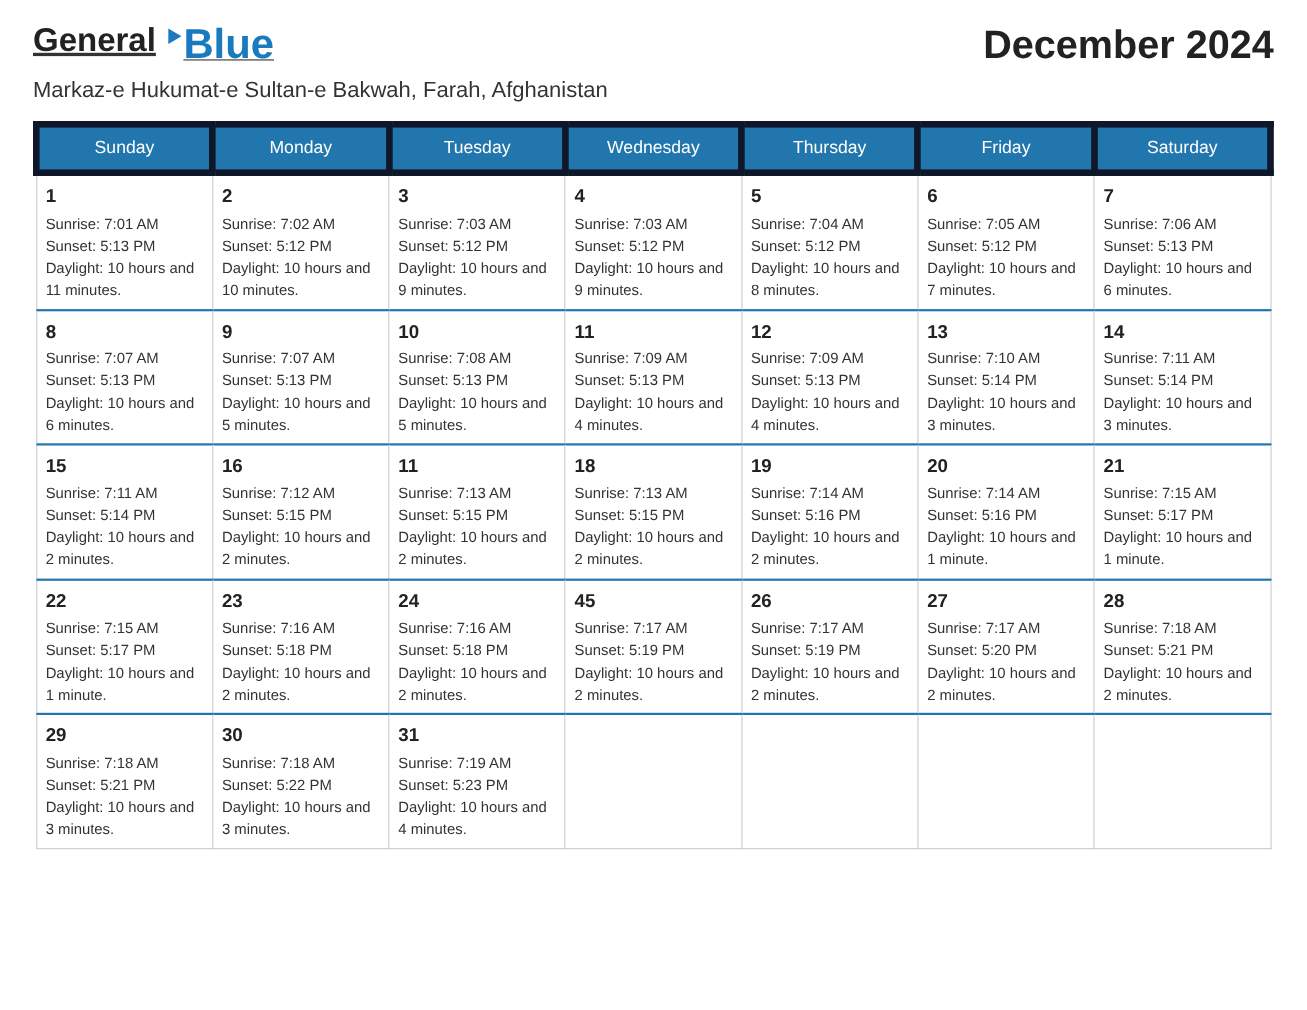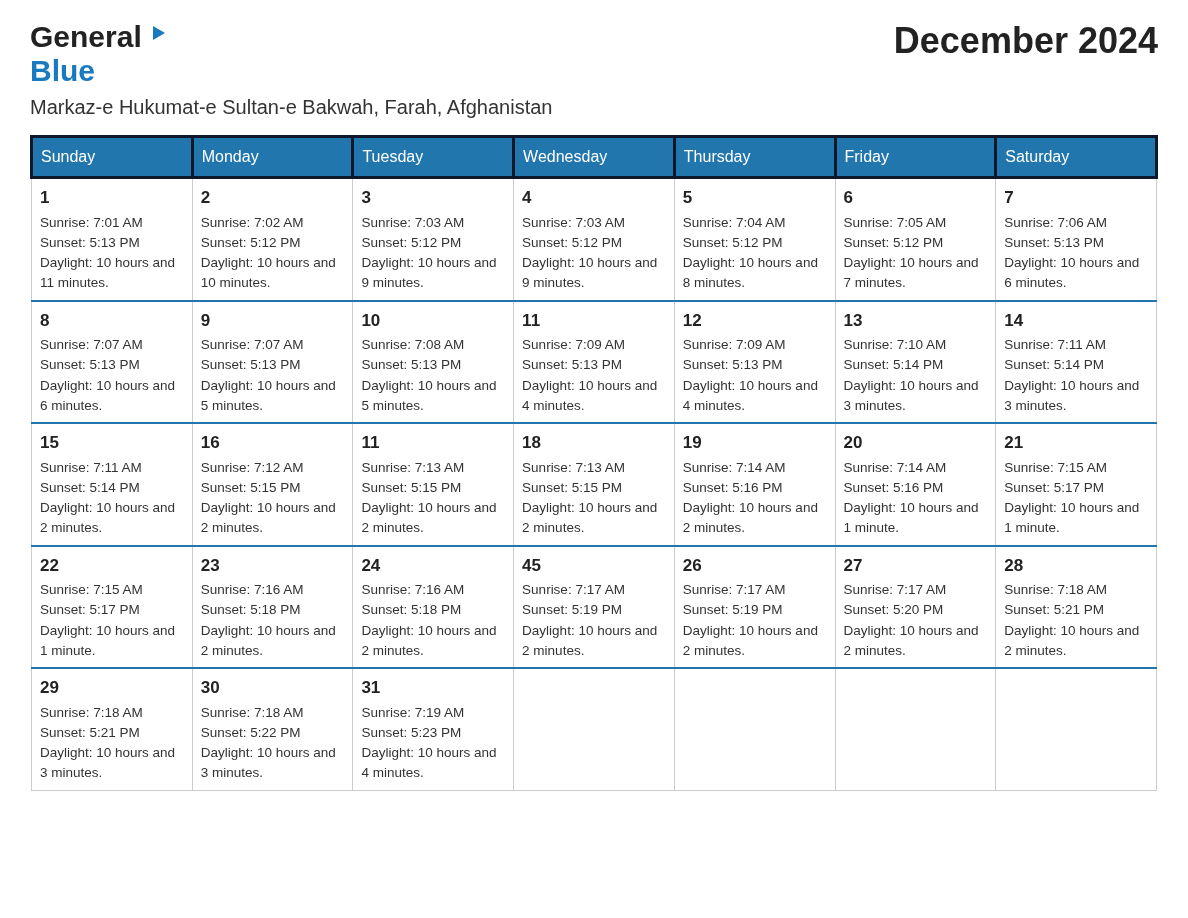--- a/index.html
+++ b/index.html
@@ -10,22 +10,23 @@
       color: #333;
     }
     .header-top {
       display: flex;
       align-items: flex-start;
       justify-content: space-between;
       margin-bottom: 8px;
     }
     .logo {
       display: flex;
-      flex-direction: column;
+      flex-direction: row;
       align-items: flex-start;
+      text-decoration: underline;
     }
     .page-title {
       font-size: 36px;
       font-weight: bold;
       color: #222;
       text-align: left;
     }
     .subtitle {
       text-align: left;
       font-size: 20px;
@@ -36,22 +37,22 @@
       width: 100%;
       border-collapse: collapse;
       border: 1px solid #ccc;
     }
     .calendar-table th {
       background-color: #2176ae;
       color: #fff;
       padding: 10px 8px;
       font-size: 16px;
       font-weight: normal;
-      text-align: left;
-      border: 3px solid #0f172a;
+      text-align: center;
+      border: 6px solid #0f172a;
     }
     .calendar-table td {
       vertical-align: top;
       padding: 6px 8px;
       border: 1px solid #ccc;
       width: 14.28%;
       min-height: 100px;
       font-size: 13.5px;
       line-height: 1.5;
       color: #333;
@@ -78,21 +79,21 @@
       font-weight: bold;
       color: #222;
     }
     .logo-arrow {
       display: inline-block;
       margin-left: 3px;
       position: relative;
       top: -2px;
     }
     .logo-text-blue {
-      font-size: 30px;
+      font-size: 38px;
       font-weight: bold;
       color: #1a7abf;
     }
   </style>
 </head>
 <body>
 
 <div class="header-top">
   <div class="logo">
     <div class="logo-row">

